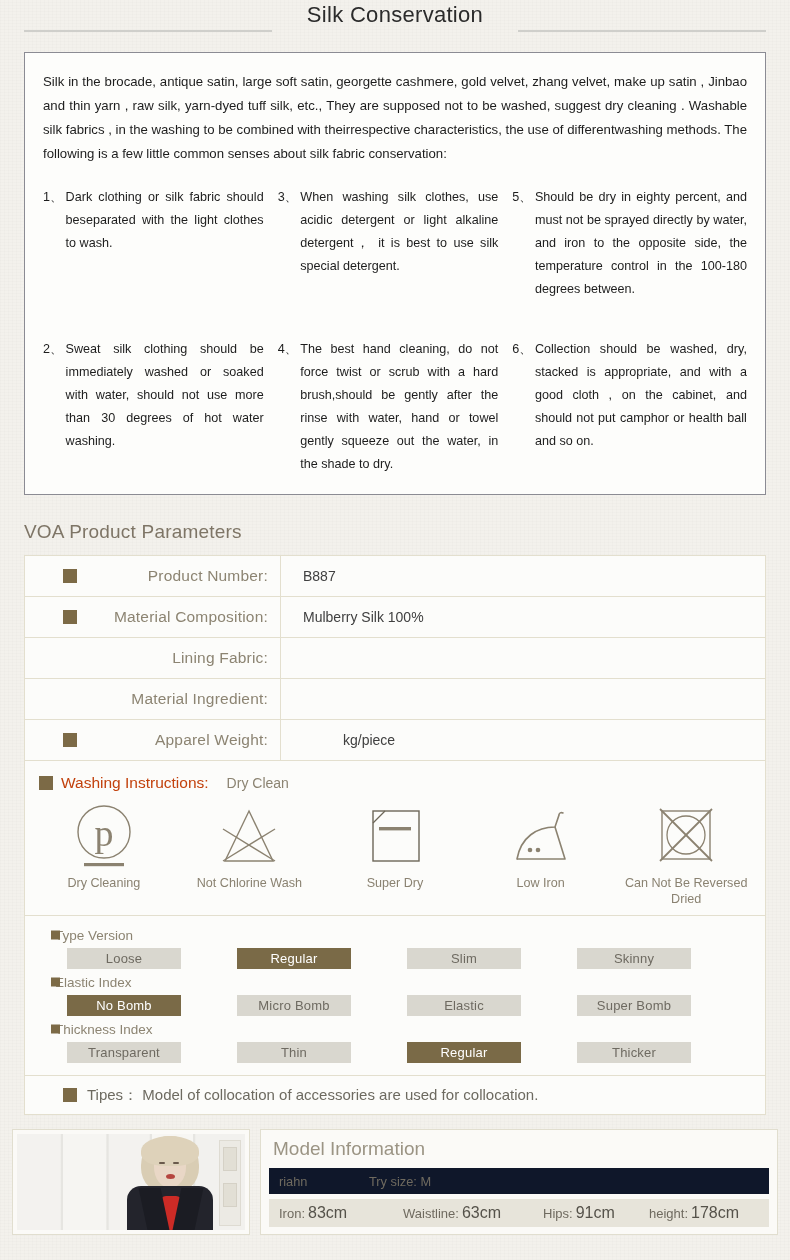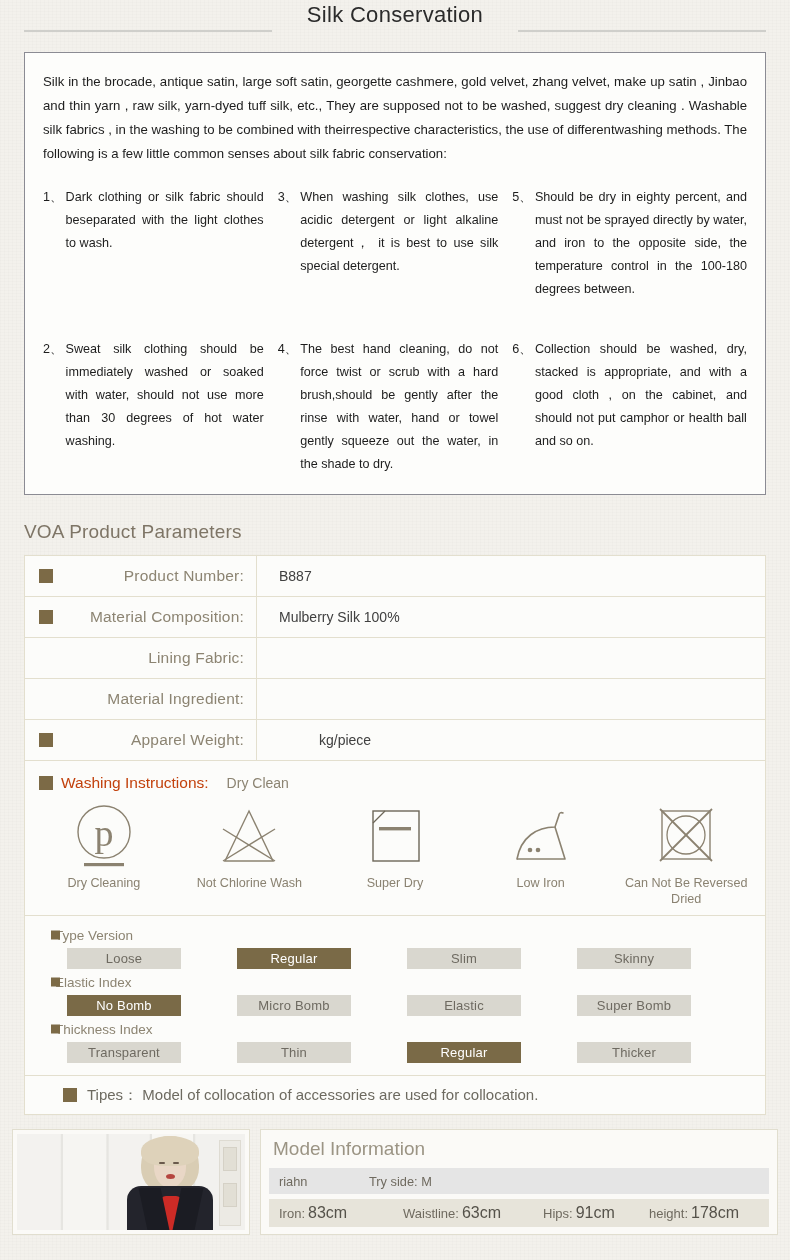--- a/index.html
+++ b/index.html
@@ -107,20 +107,21 @@
   }
   .param-label {
     width: 232px;
     flex: 0 0 232px;
     border-right: 1px solid #e3dfce;
     display: flex;
     align-items: center;
     justify-content: flex-end;
     padding: 0 12px 0 10px;
     position: relative;
+    margin-left: 24px;
   }
   .param-label-text {
     font-size: 15.5px;
     color: #8c8472;
     letter-spacing: 0.2px;
   }
   .sq {
     width: 14px; height: 14px;
     background: #7c6a46;
     position: absolute;
@@ -339,21 +340,21 @@
     flex: 1 1 auto;
     border: 1px solid #e1decf;
     background: #fbfaf7;
     padding: 6px 8px 6px 8px;
     display: flex;
     flex-direction: column;
     gap: 5px;
   }
   .mi-title { font-size: 19px; color: #9b9484; padding: 2px 2px 3px 4px; }
   .mi-bar {
-    background: #e5e5e5;
+    background: #0f172a;
     height: 26px;
     display: flex;
     align-items: center;
     font-size: 12.8px;
     color: #6f6a5f;
     padding-left: 10px;
   }
   .mi-bar .mi-name { width: 90px; }
   .mi-stats {
     background: #e7e4da;
@@ -625,21 +626,21 @@
         <div class="mp-lapelL"></div>
         <div class="mp-lapelR"></div>
       </div>
     </div>
 
     <div class="model-info">
       <div class="mi-title">Model Information</div>
 
       <div class="mi-bar">
         <span class="mi-name">riahn</span>
-        <span>Try side: M</span>
+        <span>Try size: M</span>
       </div>
 
       <div class="mi-stats">
         <span class="mi-stat mi-s1">
           <span class="k">Iron:</span>
           <span class="v">83cm</span>
         </span>
         <span class="mi-stat mi-s2">
           <span class="k">Waistline:</span>
           <span class="v">63cm</span>

